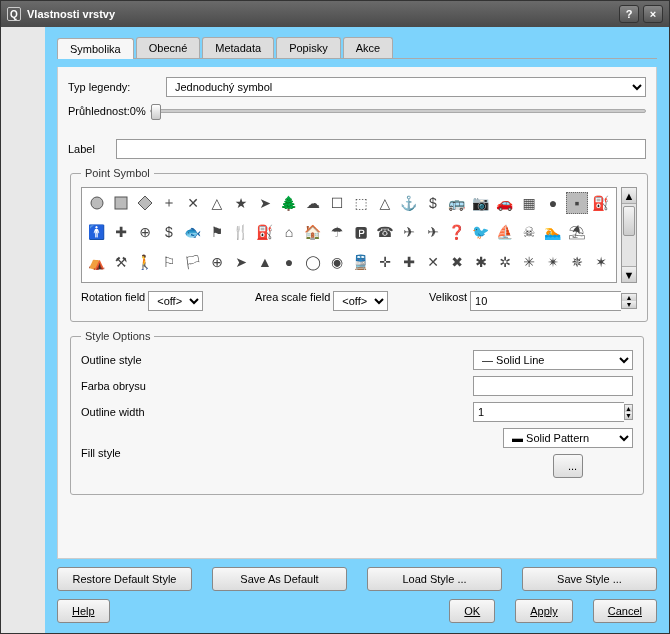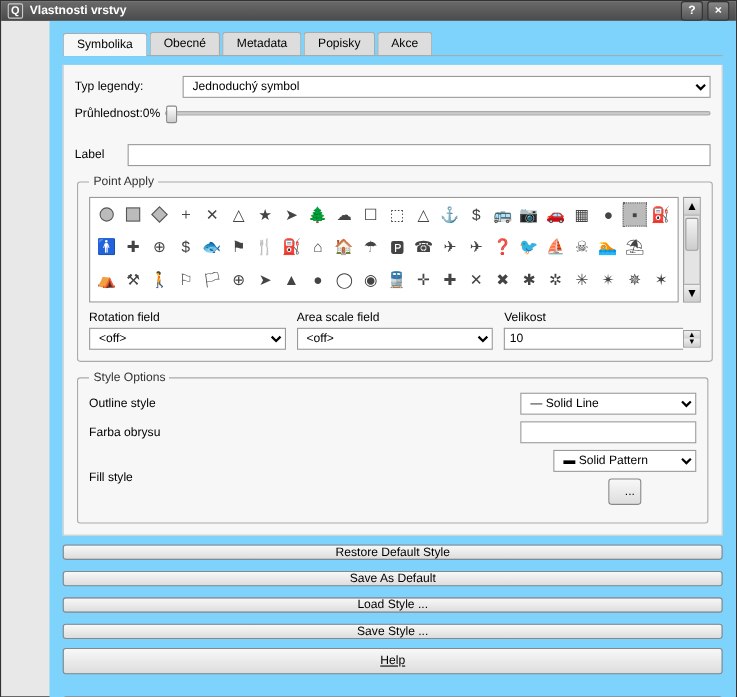--- a/index.html
+++ b/index.html
@@ -28,31 +28,31 @@
   .symgrid { flex:1; border:1px solid #999; background:#fff; padding:4px; display:grid; grid-template-columns: repeat(22, 1fr); gap:2px; height:96px; overflow:hidden;}
   .sym { width:22px; height:22px; display:flex; align-items:center; justify-content:center; font-size:14px; color:#444; cursor:pointer; }
   .sym.sel { background:#bbb; border:1px dotted #666; }
   .sym svg { width:16px; height:16px; }
   .vscroll { width:16px; border:1px solid #999; background:#e4e4e4; display:flex; flex-direction:column; }
   .vscroll .arr { height:16px; display:flex; align-items:center; justify-content:center; background:linear-gradient(#f0f0f0,#d0d0d0); border-bottom:1px solid #aaa; cursor:pointer;}
   .vscroll .arr.bot { border-top:1px solid #aaa; border-bottom:none;}
   .vscroll .tr { flex:1; position:relative; }
   .vscroll .th { position:absolute; left:1px; right:1px; top:2px; height:30px; background:linear-gradient(#f4f4f4,#ccc); border:1px solid #999; border-radius:2px;}
   .cols3 { display:flex; gap:10px; }
-  .cols3 > div { flex:1; display:flex; flex-direction:column; gap:3px; }
+  .cols3 > div { flex:1; display:flex; flex-direction:row; gap:3px; }
   .spin { display:flex;align-items:center; }
   .spin input { flex:1; border-right:none; }
   .spin .btns { width:16px; display:flex; flex-direction:column; border:1px solid #999; }
   .spin .btns span { flex:1; font-size:7px; display:flex; align-items:center; justify-content:center; background:linear-gradient(#f0f0f0,#d0d0d0); cursor:pointer; }
   .styleopts .row { margin-bottom:6px; }
   .styleopts .lab { min-width:110px; }
   .rightctl { width:160px; }
   .colorbox { width:160px; height:20px; border:1px solid #999; background:#fff; cursor:pointer;}
   .colorbox.gray { background:#b0b0b0; }
-  .btnrow { display:flex; gap:10px;flex-direction:column; }
+  .btnrow { display:flex; gap:20px; }
   .btnrow.bottom { justify-content:flex-end;text-decoration:underline; }
   button.std { height:24px; padding:0 14px; background:linear-gradient(#f8f8f8,#ddd); border:1px solid #888; border-radius:3px; cursor:pointer; }
   .grow { flex:1; }
   .smallbtn { width:24px; padding:0; }
   .fillrow { display:flex; gap:6px; align-items:center;flex-direction:column;}
 </style>
 </head>
 <body>
 
 <div class="window">
@@ -93,21 +93,21 @@
       </div>
 
       <div style="height:6px"></div>
 
       <div class="row">
         <span class="lab" style="min-width:40px">Label</span>
         <input type="text" style="flex: 1 1 0%;" value="">
       </div>
 
       <fieldset>
-        <legend>Point Apply</legend>
+        <legend>Point Symbol</legend>
 
         <div class="symgrid-wrap">
           <div class="symgrid">
             <span class="sym">
                 <svg viewBox="0 0 16 16">
                   <circle cx="8" cy="8" r="6" fill="#bbb" stroke="#555"></circle>
                 </svg>
               </span>
             <span class="sym">
                 <svg viewBox="0 0 16 16">
@@ -225,20 +225,31 @@
           <span class="lab">Outline style</span>
           <span class="grow"></span>
           <select class="rightctl"><option>— Solid Line</option></select>
         </div>
         <div class="row">
           <span class="lab">Farba obrysu</span>
           <span class="grow"></span>
           <div class="colorbox"></div>
         </div>
         <div class="row">
+          <span class="lab">Outline width</span>
+          <span class="grow"></span>
+          <div class="spin rightctl">
+            <input type="text" value="1" style="">
+            <div class="btns">
+                <span>▲</span>
+                <span>▼</span>
+              </div>
+          </div>
+        </div>
+        <div class="row">
           <span class="lab">Fill style</span>
           <span class="grow"></span>
           <div class="fillrow">
             <select style="width:130px"><option>▬ Solid Pattern</option></select>
             <button class="std smallbtn">...</button>
           </div>
         </div>
       </fieldset>
 
     </div>

